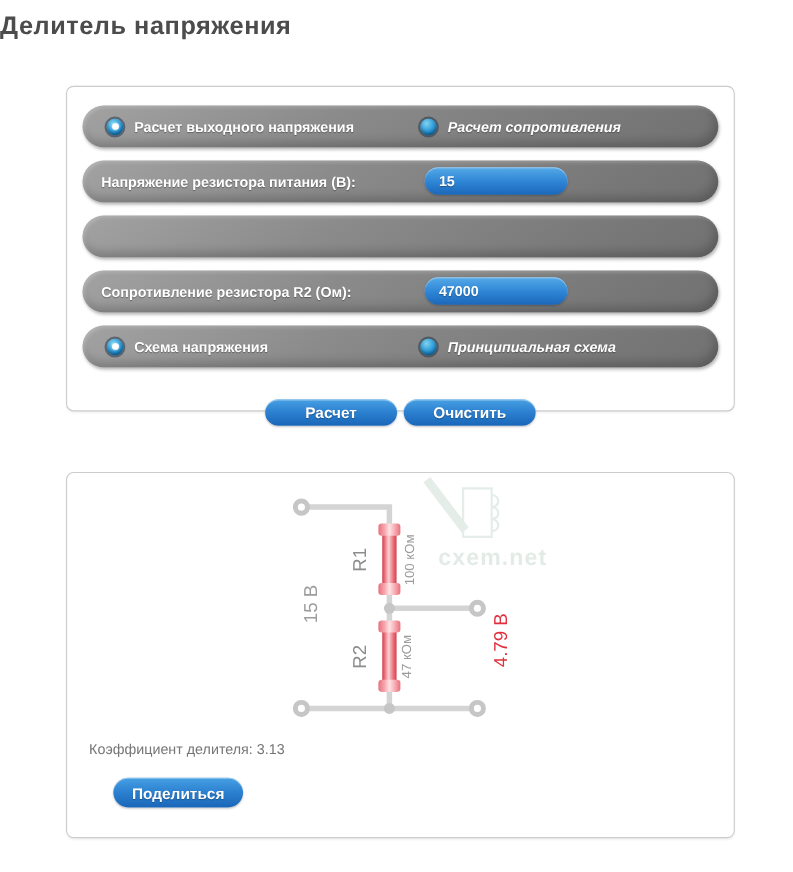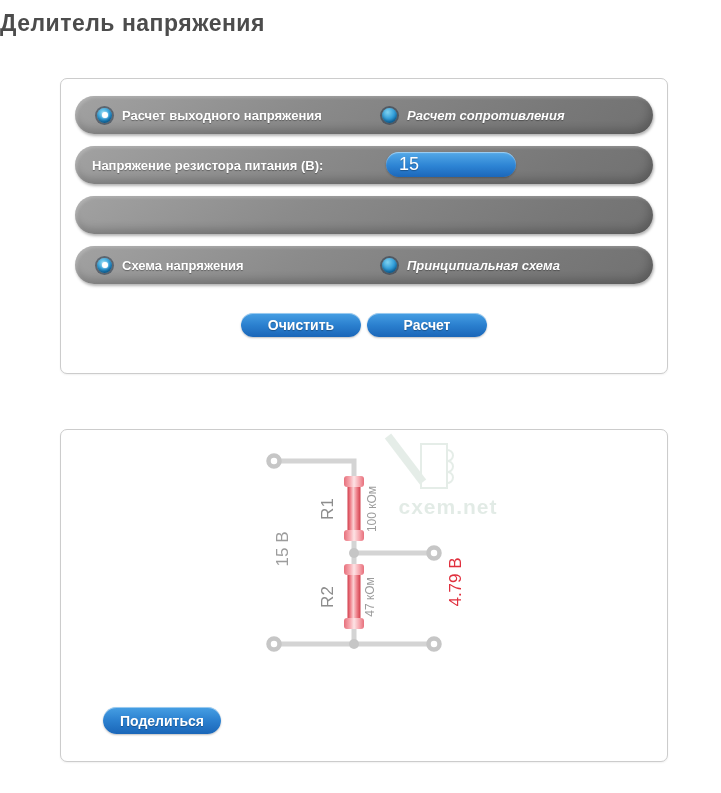--- a/index.html
+++ b/index.html
@@ -49,21 +49,21 @@
     width: 6px; height: 6px; border-radius: 50%; background: #ffffff;
     box-shadow: 0 0 2px rgba(255,255,255,0.9);
   }
 
   .pill-input {
     position: absolute; left: 311px; top: 6px;
     width: 130px; height: 25px; border: none; outline: none;
     border-radius: 13px; padding: 0 0 0 13px;
     background: linear-gradient(#55aae8 0%, #2d84d4 55%, #1c67ba 100%);
     box-shadow: inset 0 1px 1px rgba(255,255,255,0.45), 0 1px 2px rgba(0,0,0,0.25);
-    color: #ffffff; font-size: 18px; font-weight: 400;
+    color: #ffffff; font-size: 13px; font-weight: 700;
     font-family: "Liberation Sans", sans-serif;
     text-shadow: 0 1px 1px rgba(0,0,0,0.3);
   }
 
   .btn-row { margin-top: 29px; display: flex; justify-content: center; gap: 6px; }
   .blue-btn {
     min-width: 120px; height: 24px; border: none; cursor: pointer;
     border-radius: 12px; color: #fff; font-size: 14px; font-weight: 700;
     font-family: "Liberation Sans", sans-serif;
     background: linear-gradient(#47a0e4 0%, #2b80cf 50%, #1a66b8 100%);
@@ -103,35 +103,39 @@
     </div>
 
     <div class="row">
       <span class="row-label">Напряжение резистора питания (В):</span>
       <input class="pill-input" type="text" value="15" style="">
     </div>
 
     <div class="row">
     </div>
 
+    <div class="row">
+      <span class="row-label">Сопротивление резистора R2 (Ом):</span>
+      <input class="pill-input" type="text" value="47000" style="">
+    </div>
 
     <div class="row">
       <label class="radio-opt opt1">
         <span class="radio selected"></span>
         <span class="radio-label">Схема напряжения</span>
       </label>
       <label class="radio-opt opt2">
         <span class="radio"></span>
         <span class="radio-label">Принципиальная схема</span>
       </label>
     </div>
 
     <div class="btn-row">
+      <button class="blue-btn">Расчет</button>
       <button class="blue-btn">Очистить</button>
-      <button class="blue-btn">Расчет</button>
     </div>
   </section>
 
   <section class="panel result-panel">
 
     <svg class="circuit" viewBox="0 0 606 235">
       <defs>
         <linearGradient id="rg" x1="0" y1="0" x2="1" y2="0">
           <stop offset="0" stop-color="#d13e4b"></stop>
           <stop offset="0.22" stop-color="#ee7f89"></stop>
@@ -184,16 +188,20 @@
       </g>
 
       <text class="lbl-source" text-anchor="middle" transform="rotate(-90 227 119)" x="227" y="119">15 В</text>
       <text class="lbl-name" text-anchor="middle" transform="rotate(-90 272 79)" x="272" y="79">R1</text>
       <text class="lbl-value" text-anchor="middle" transform="rotate(-90 315 79)" x="315" y="79">100 кОм</text>
       <text class="lbl-name" text-anchor="middle" transform="rotate(-90 272 167)" x="272" y="167">R2</text>
       <text class="lbl-value" text-anchor="middle" transform="rotate(-90 313 167)" x="313" y="167">47 кОм</text>
       <text class="lbl-output" text-anchor="middle" transform="rotate(-90 400 152)" x="400" y="152">4.79 В</text>
     </svg>
 
+    <div class="coef-line">
+      <span>Коэффициент делителя:</span>
+      <span>3.13</span>
+    </div>
 
     <button class="blue-btn share-btn">Поделиться</button>
   </section>
 </div>
 
 </body></html>

